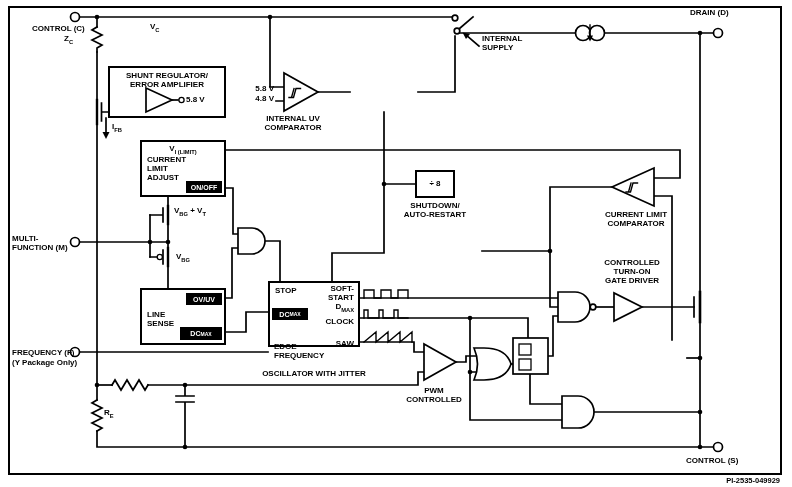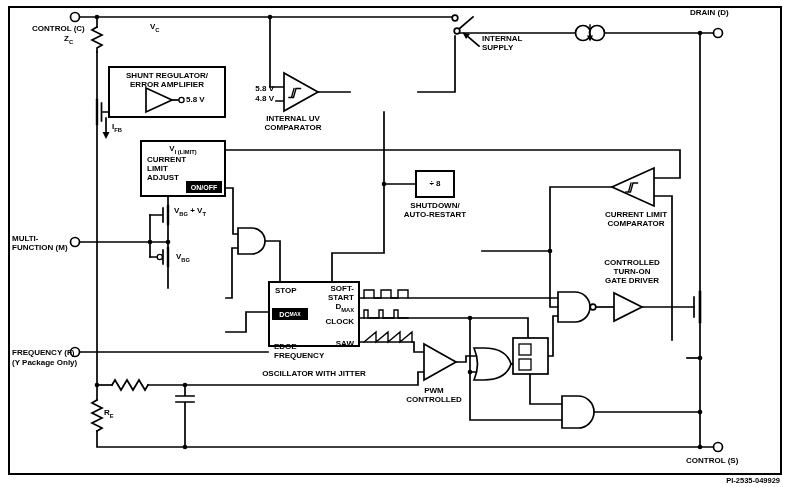--- a/index.html
+++ b/index.html
@@ -154,20 +154,26 @@
   </div>
 
   <div class="box" style="left:140px;top:140px;width:86px;height:57px">
     <div class="lbl ctr" style="left:0;top:2px;width:82px">V<sub>I (LIMIT)</sub></div>
     <div class="lbl" style="left:5px;top:13px">CURRENT
 LIMIT
 ADJUST</div>
     <div class="badge" style="right:2px;bottom:2px;width:36px;height:12px">ON/OFF</div>
   </div>
 
+  <div class="box" style="left:140px;top:288px;width:86px;height:57px">
+    <div class="badge" style="right:2px;top:3px;width:36px;height:12px">OV/UV</div>
+    <div class="lbl" style="left:5px;top:20px">LINE
+SENSE</div>
+    <div class="badge" style="right:2px;bottom:3px;width:42px;height:13px">DC<sub>MAX</sub></div>
+  </div>
 
   <div class="box" style="left:268px;top:281px;width:92px;height:66px">
     <div class="lbl" style="left:5px;top:3px">STOP</div>
     <div class="lbl rt" style="right:4px;top:1px">SOFT-
 START</div>
     <div class="badge" style="left:2px;top:25px;width:36px;height:12px">DC<sub>MAX</sub></div>
     <div class="lbl" style="right:4px;top:19px">D<sub>MAX</sub></div>
     <div class="lbl" style="right:4px;top:34px">CLOCK</div>
     <div class="lbl" style="left:4px;top:59px">EDGE
 FREQUENCY</div>

